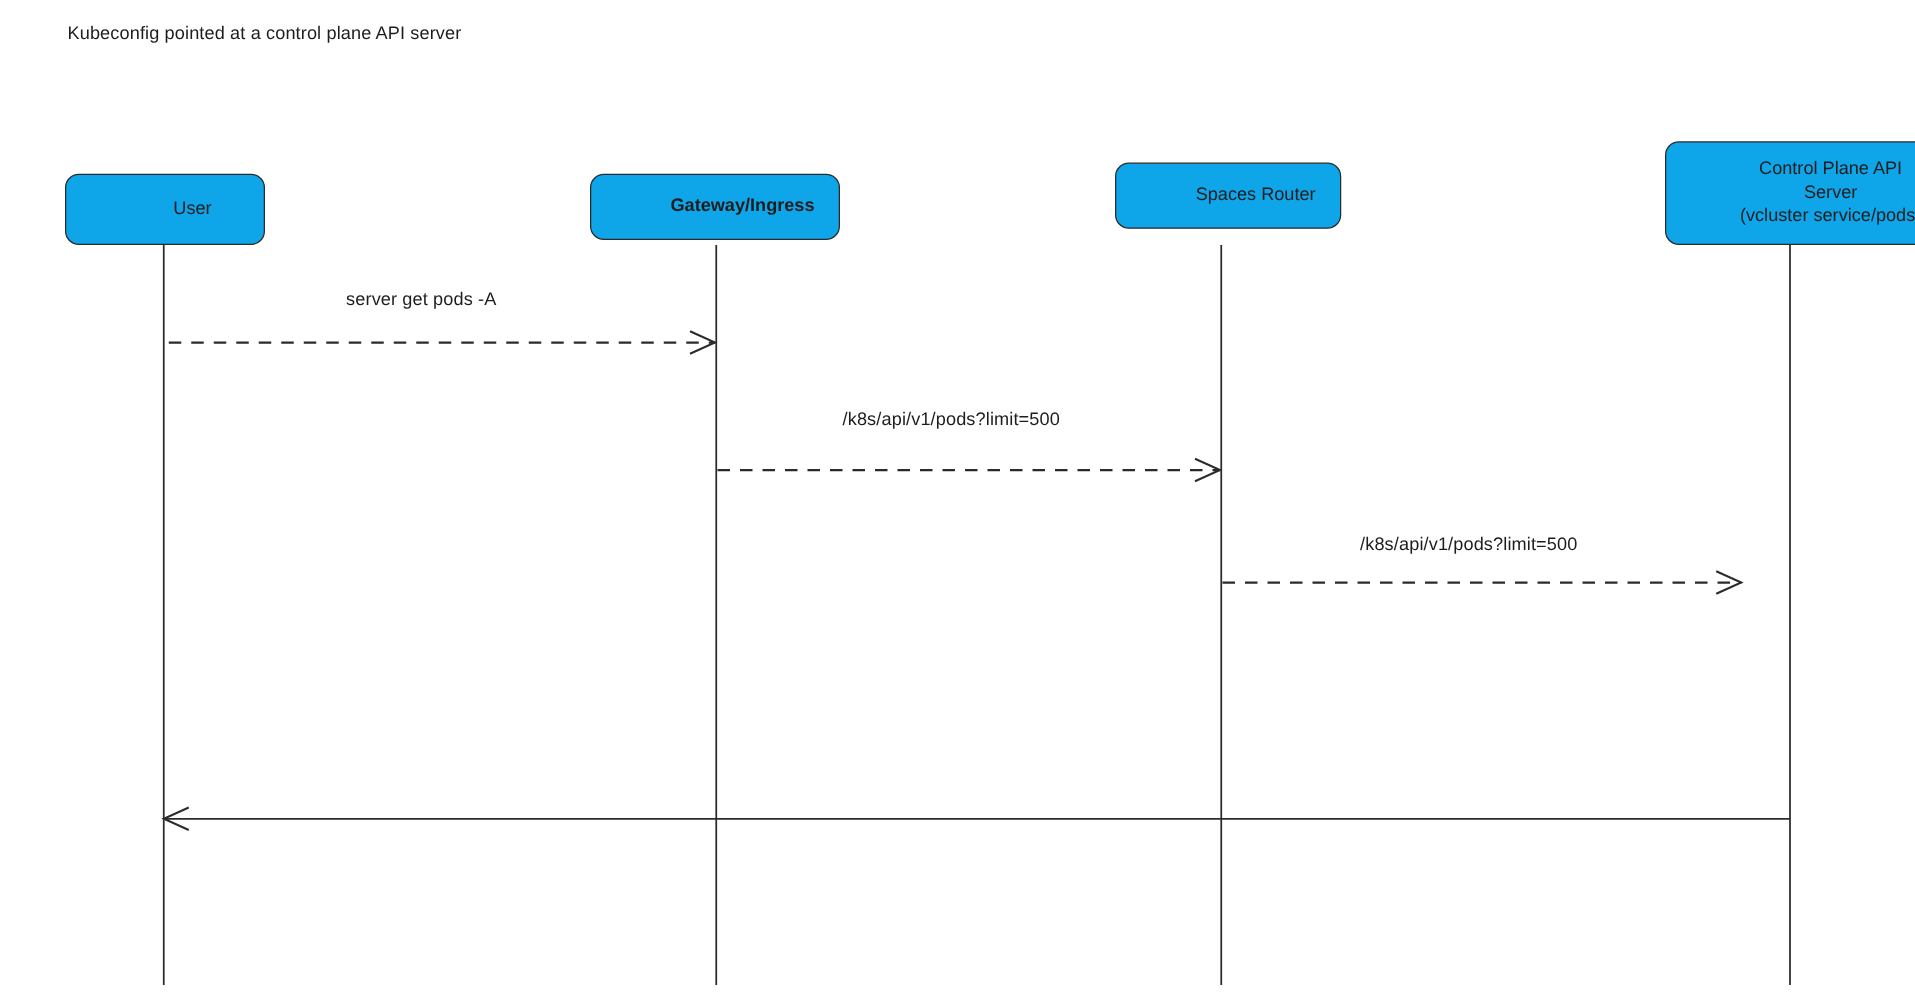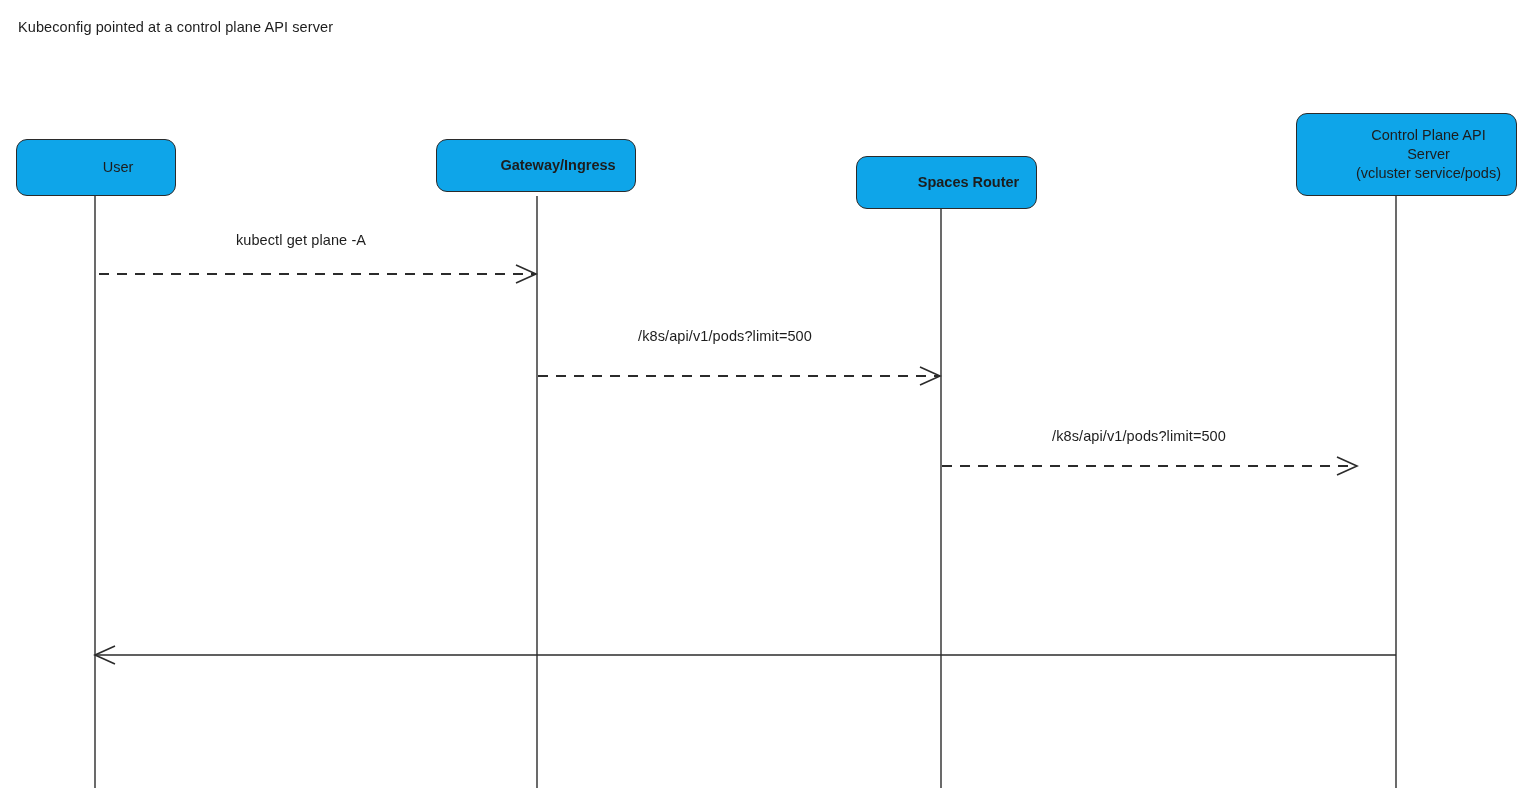--- a/index.html
+++ b/index.html
@@ -15,20 +15,21 @@
     font-family: "Liberation Sans", sans-serif;
     color: #1a1a1a;
     -webkit-font-smoothing: antialiased;
   }
 
   #diagram-root {
     position: absolute;
     inset: 0;
     width: 1268px;
     height: 803px;
+    margin-left: 36px;
   }
 
   
   .note-line {
     position: absolute;
     font-size: 14.5px;
     line-height: 18px;
     color: #1d1d1d;
     white-space: nowrap;
     letter-spacing: 0.1px;
@@ -112,28 +113,28 @@
       </g>
   </svg>
 
   <div id="participants-group">
       <div class="participant-box" style="left: 16px; top: 139px; width: 160px; height: 57px;">
         <div class="participant-label">User</div>
       </div>
       <div class="participant-box" style="left: 436px; top: 139px; width: 200px; height: 53px; font-weight: bold;">
         <div class="participant-label">Gateway/Ingress</div>
       </div>
-      <div class="participant-box" style="left: 856px; top: 156px; width: 181px; height: 53px; font-weight: bold;">
+      <div class="participant-box" style="left: 856px; top: 130px; width: 181px; height: 53px;">
         <div class="participant-label">Spaces Router</div>
       </div>
       <div class="participant-box" style="left: 1296px; top: 113px; width: 221px; height: 83px;">
         <div class="participant-label">Control Plane API Server
 (vcluster service/pods)</div>
       </div>
     </div>
 
   <div id="message-labels-group">
-      <div class="message-label" style="left: 301px; top: 231px;">kubectl get plane -A</div>
+      <div class="message-label" style="left: 301px; top: 231px;">server get pods -A</div>
       <div class="message-label" style="left: 725px; top: 327px;">/k8s/api/v1/pods?limit=500</div>
       <div class="message-label" style="left: 1139px; top: 427px;">/k8s/api/v1/pods?limit=500</div>
     </div>
 
 </div>
 
 </body></html>

